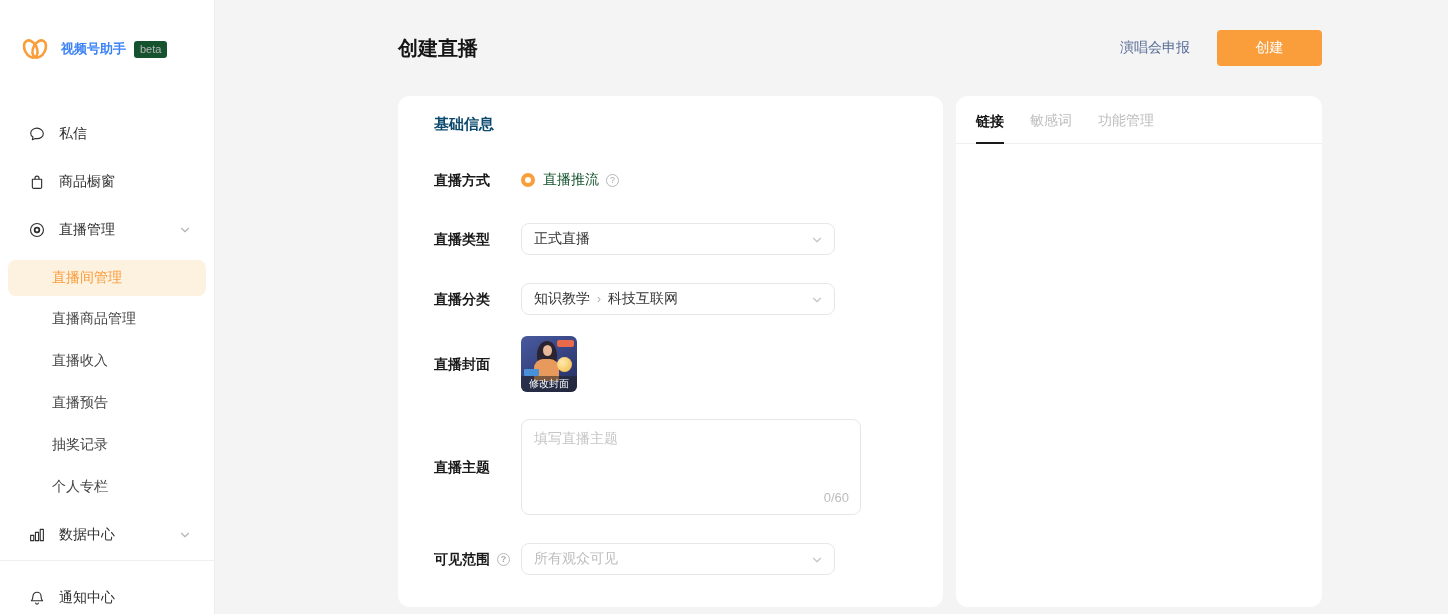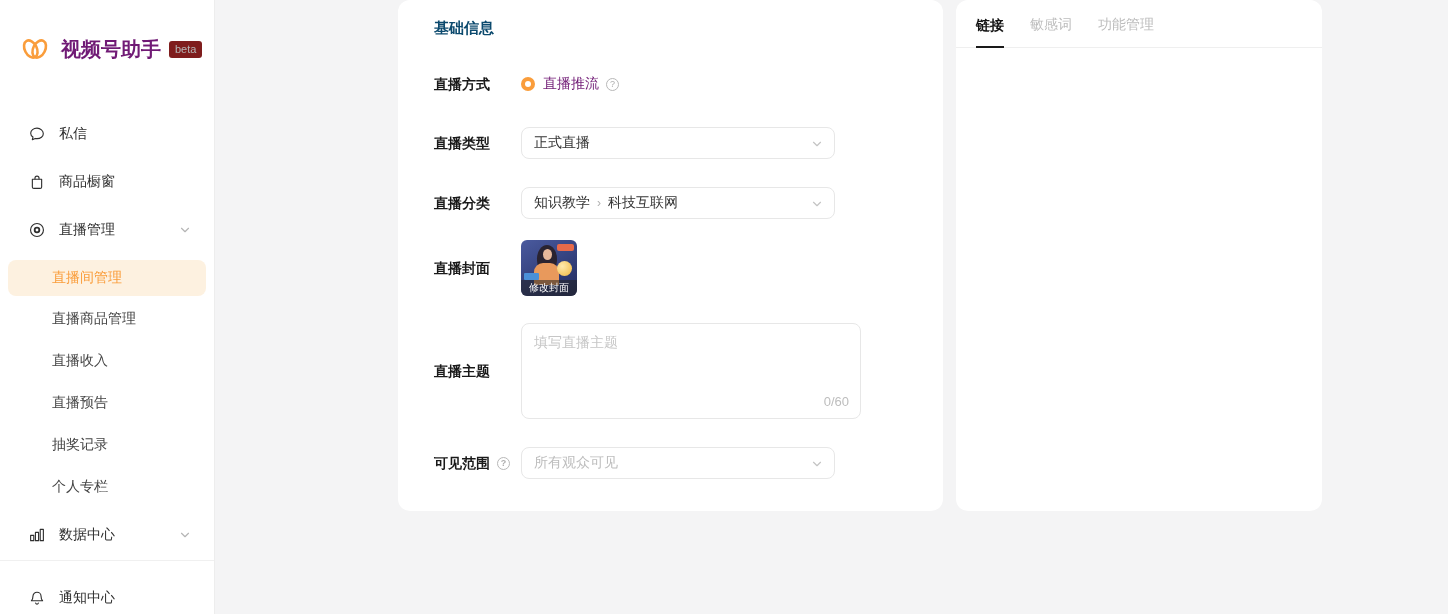--- a/index.html
+++ b/index.html
@@ -2,22 +2,22 @@
 <html><head>
 <meta charset="utf-8">
 <style>
   * { margin:0; padding:0; box-sizing:border-box; }
   html,body { width:1448px; height:614px; overflow:hidden; }
   body { background:#f4f4f5; font-family:"Liberation Sans","DejaVu Sans",sans-serif; color:#333; }
 
   
   .sidebar { position:fixed; left:0; top:0; width:215px; height:614px; background:#fff; border-right:1px solid #ededed; }
   .brand { display:flex; align-items:center; height:26px; margin:36px 0 0 20px; }
-  .brand-name { font-size:20px; font-weight:700; color:#701a75; margin-left:11px; white-space:nowrap; }
-  .brand-badge { margin-left:8px; background:#7f1d1d; color:#b6b6b6; font-size:11px; line-height:11px; padding:3px 6px; border-radius:3px; }
+  .brand-name { font-size:13px; font-weight:700; color:#3b82f6; margin-left:11px; white-space:nowrap; }
+  .brand-badge { margin-left:8px; background:#14532d; color:#b6b6b6; font-size:11px; line-height:11px; padding:3px 6px; border-radius:3px; }
   .menu { margin-top:48px; }
   .menu-item { display:flex; align-items:center; height:48px; padding:0 22px 0 28px; font-size:14px; color:#2f2f2f; cursor:pointer; }
   .menu-item svg.mi { margin-right:13px; flex-shrink:0; }
   .menu-item .chev { margin-left:auto; }
   .sub-item { height:42px; display:flex; align-items:center; padding-left:52px; font-size:14px; color:#454545; cursor:pointer; }
   .sub-item.active { margin:6px 8px 2px 8px; padding-left:44px; height:36px; background:#fdf1e0; color:#fa9d3b; border-radius:8px; }
   .menu-gap { margin-top:3px; }
   .side-divider { border-top:1px solid #f0f0f0; margin-top:1px; }
   .last-item { margin-top:13px; }
 
@@ -36,21 +36,21 @@
   
   .section-title { font-size:15px; font-weight:700; color:#0c4a6e; line-height:16px; margin-bottom:40px; }
   .frow { display:flex; align-items:center; }
   .frow.top { align-items:center; }
   .flabel { width:87px; flex-shrink:0; font-size:14px; font-weight:700; color:#1a1a1a; display:flex; align-items:center; line-height:16px; }
   .mb35{margin-bottom:35px;} .mb28{margin-bottom:28px;} .mb21{margin-bottom:21px;} .mb27{margin-bottom:27px;}
 
   .radio-group { display:flex; align-items:center; height:16px; }
   .radio { width:14px; height:14px; border-radius:50%; background:#fa9d3b; position:relative; cursor:pointer; }
   .radio::after { content:""; position:absolute; inset:4px; background:#fff; border-radius:50%; }
-  .radio-label { margin-left:8px; color:#701a75; font-size:14px; }
+  .radio-label { margin-left:8px; color:#14532d; font-size:14px; }
   .qmark { width:13px; height:13px; border:1px solid #b8b8b8; border-radius:50%; color:#aeaeae; font-size:9px; display:inline-flex; align-items:center; justify-content:center; margin-left:7px; flex-shrink:0; cursor:default; }
   .qmark::after { content:"?"; }
 
   .select { position:relative; width:314px; height:32px; border:1px solid #e7e7e7; border-radius:8px; display:flex; align-items:center; padding:0 30px 0 12px; font-size:14px; color:#333; cursor:pointer; background:#fff; }
   .select .chev { position:absolute; right:10px; top:9px; }
   .select.placeholder { color:#bdbdbd; }
   .sep { color:#b0b0b0; margin:0 7px; font-size:12px; }
 
   .cover { width:56px; height:56px; border-radius:6px; overflow:hidden; position:relative; cursor:pointer;
            background:linear-gradient(150deg,#4a5a9e 0%,#33407c 55%,#232c5c 100%); }
@@ -156,20 +156,25 @@
       <svg class="mi" width="18" height="18" viewBox="0 0 24 24" fill="none" stroke="#2f2f2f" stroke-width="1.5" stroke-linejoin="round" stroke-linecap="round">
         <path d="M12 4.3a5.4 5.4 0 0 0-5.4 5.4c0 4-1.5 5.4-2.1 6h15c-.6-.6-2.1-2-2.1-6A5.4 5.4 0 0 0 12 4.3z"></path>
         <path d="M10.2 18.8a1.9 1.9 0 0 0 3.6 0"></path>
       </svg>
       <span>通知中心</span>
     </div>
   </div>
 </div>
 
 <div class="main">
+  <div class="header">
+    <div class="page-title">创建直播</div>
+    <span class="concert">演唱会申报</span>
+    <button class="create-btn">创建</button>
+  </div>
 
   <div class="content">
 
     <div class="card card-left">
       <div class="section-title">基础信息</div>
 
       <div class="frow mb35">
         <div class="flabel">直播方式</div>
         <div class="radio-group">
           <span class="radio"></span>

